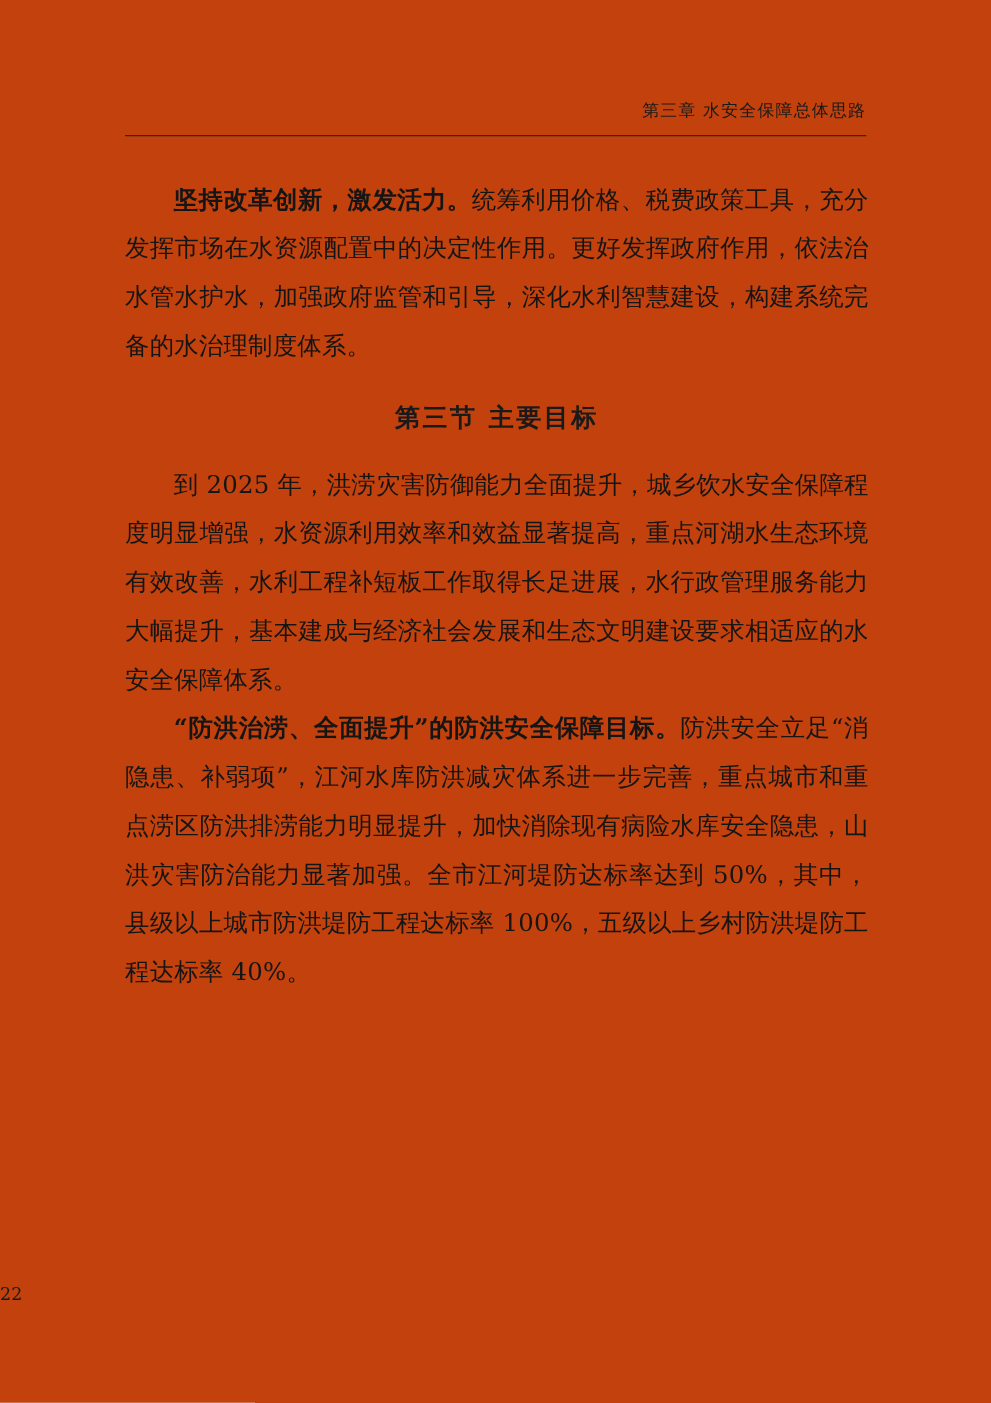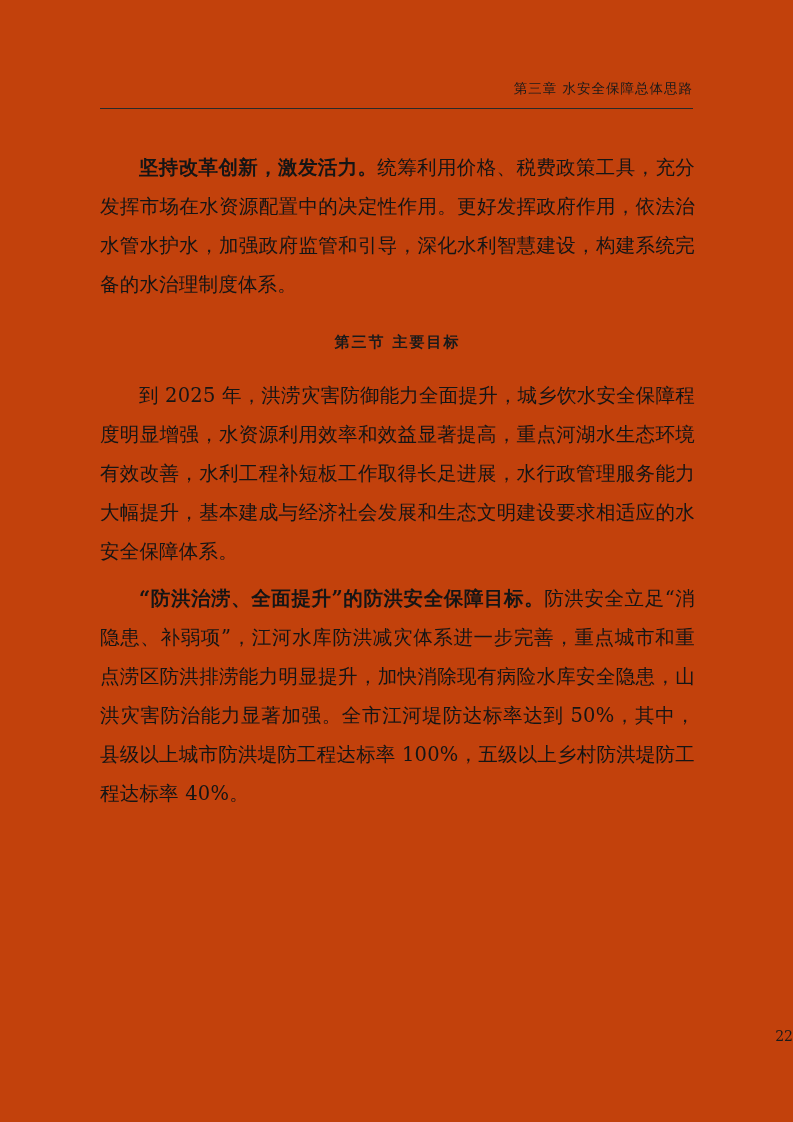--- a/index.html
+++ b/index.html
@@ -52,39 +52,38 @@
     margin: 0 0 0 0;
     font-size: 19.5px;
     line-height: 39px;
     text-align: justify;
     text-justify: inter-ideograph;
     letter-spacing: 0.2px;
     color: #151515;
   }
   p.indent {
     text-indent: 39px;
-    margin-top: 8px;
   }
   .section-title {
     margin: 18px 0 14px 0;
     text-align: center;
-    font-size: 15px;
+    font-size: 20px;
     font-weight: bold;
     letter-spacing: 2px;
     line-height: 40px;
   }
   .bold-lead {
     font-weight: bold;
   }
   .page-number {
     position: absolute;
     left: 0;
     top: 1028px;
     width: 793px;
-    text-align: right;
+    text-align: left;
     font-size: 14px;
     color: #1a1a1a;
     font-family: "DejaVu Serif", "Liberation Serif", serif;
   }
 </style>
 </head>
 <body>
 
 <div class="page">
 

